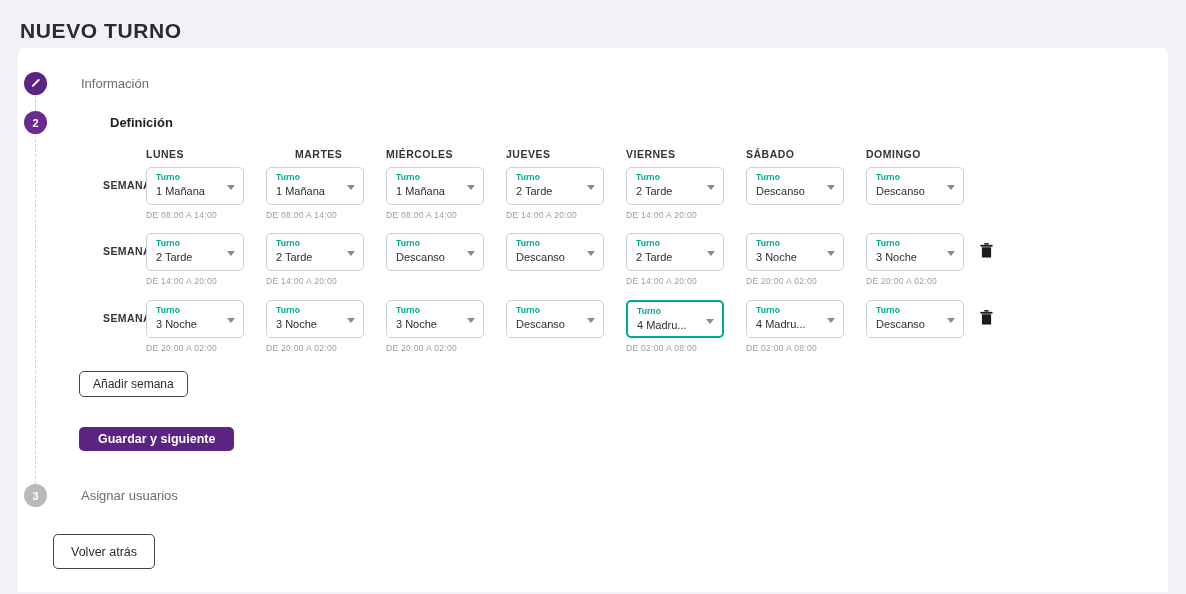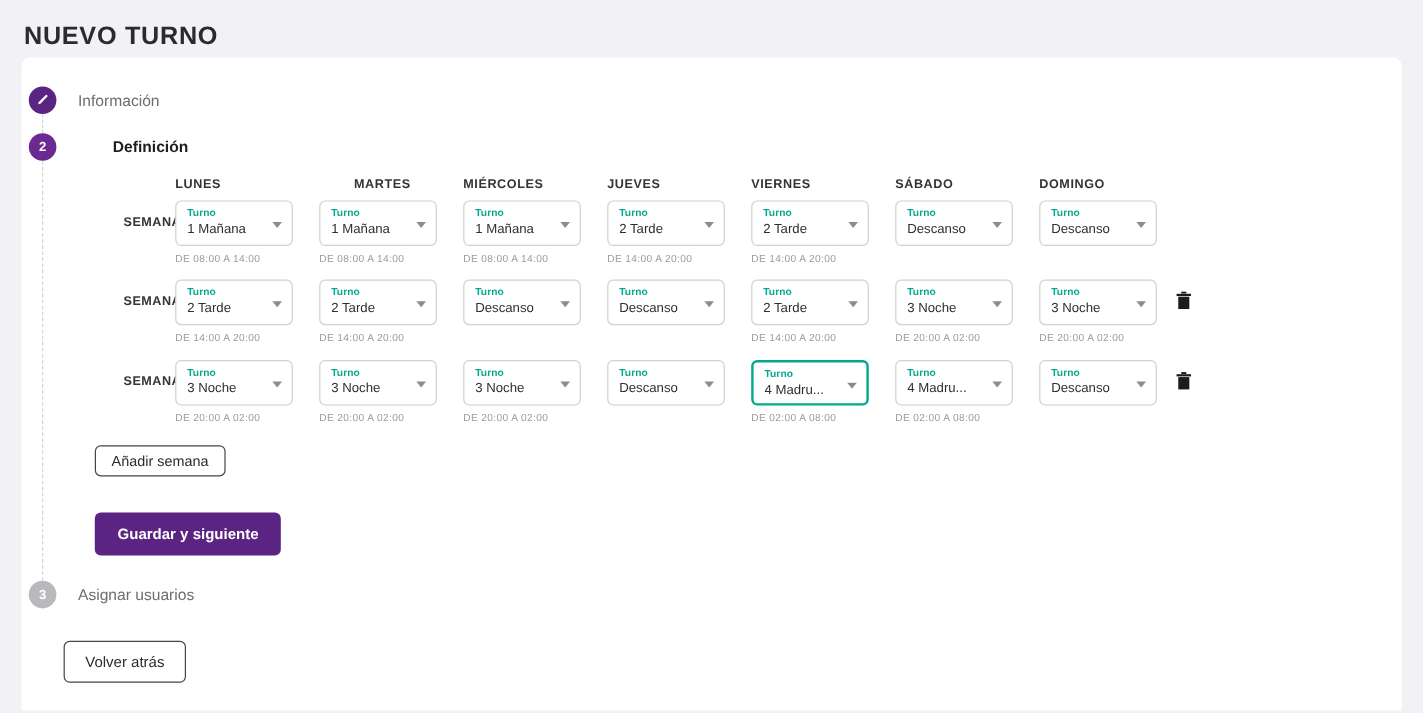--- a/index.html
+++ b/index.html
@@ -28,21 +28,21 @@
     height: 544px;
     background: #ffffff;
     border-radius: 7px 7px 0 0;
   }
 
   
   .step-row {
     position: absolute;
     display: flex;
     align-items: center;
-    gap: 18px;
+    gap: 34px;
   }
   #step-1 { left: 24px; top: 72px; }
   #step-2 { left: 24px; top: 111px; }
   #step-3 { left: 24px; top: 484px; }
 
   .step-bullet {
     width: 23px; height: 23px;
     border-radius: 50%;
     display: flex;
     align-items: center;
@@ -165,21 +165,21 @@
     left: 79px; top: 371px;
     height: 26px;
     padding: 0 13px;
     background: #ffffff;
     border: 1px solid #44444b;
     color: #2b2b30;
     font-size: 12px;
   }
   #btn-save-next {
     left: 79px; top: 427px;
-    height: 36px;
+    height: 24px;
     padding: 0 19px;
     background: #5b2482;
     border: none;
     color: #ffffff;
     font-size: 12.5px;
     font-weight: bold;
   }
   #btn-back {
     left: 53px; top: 534px;
     height: 35px;

